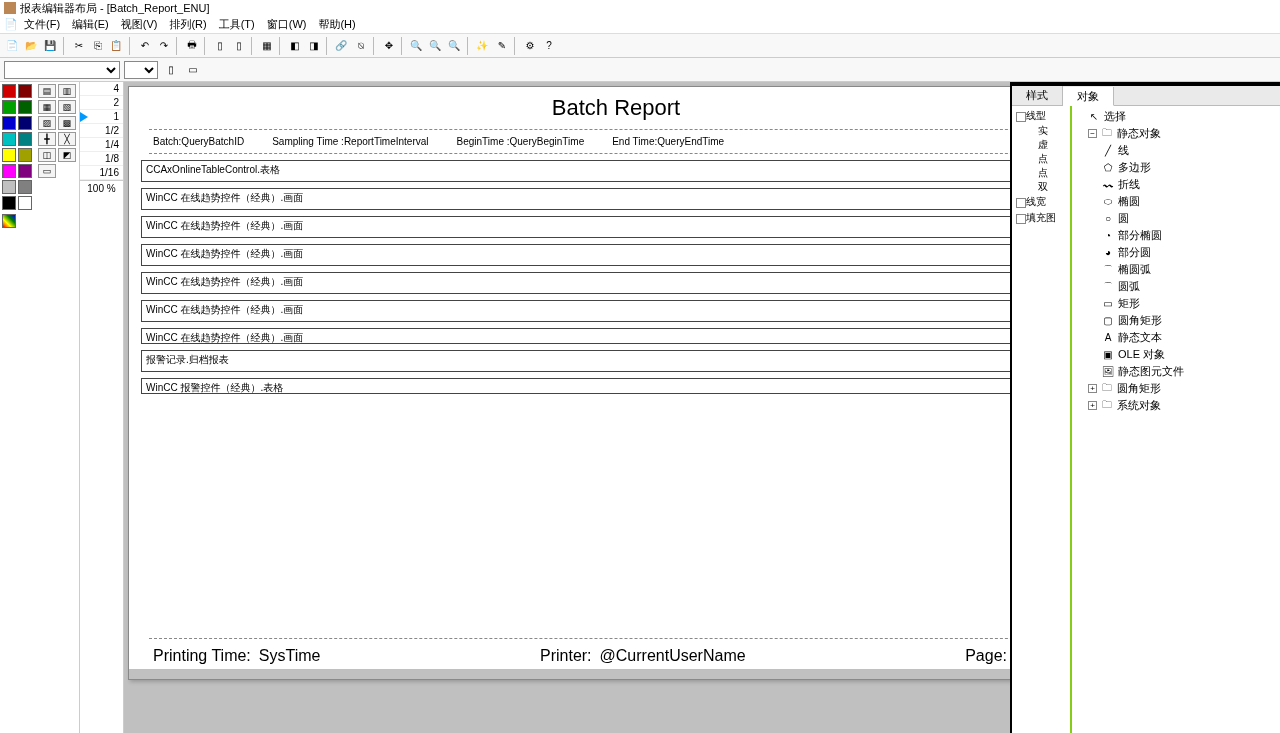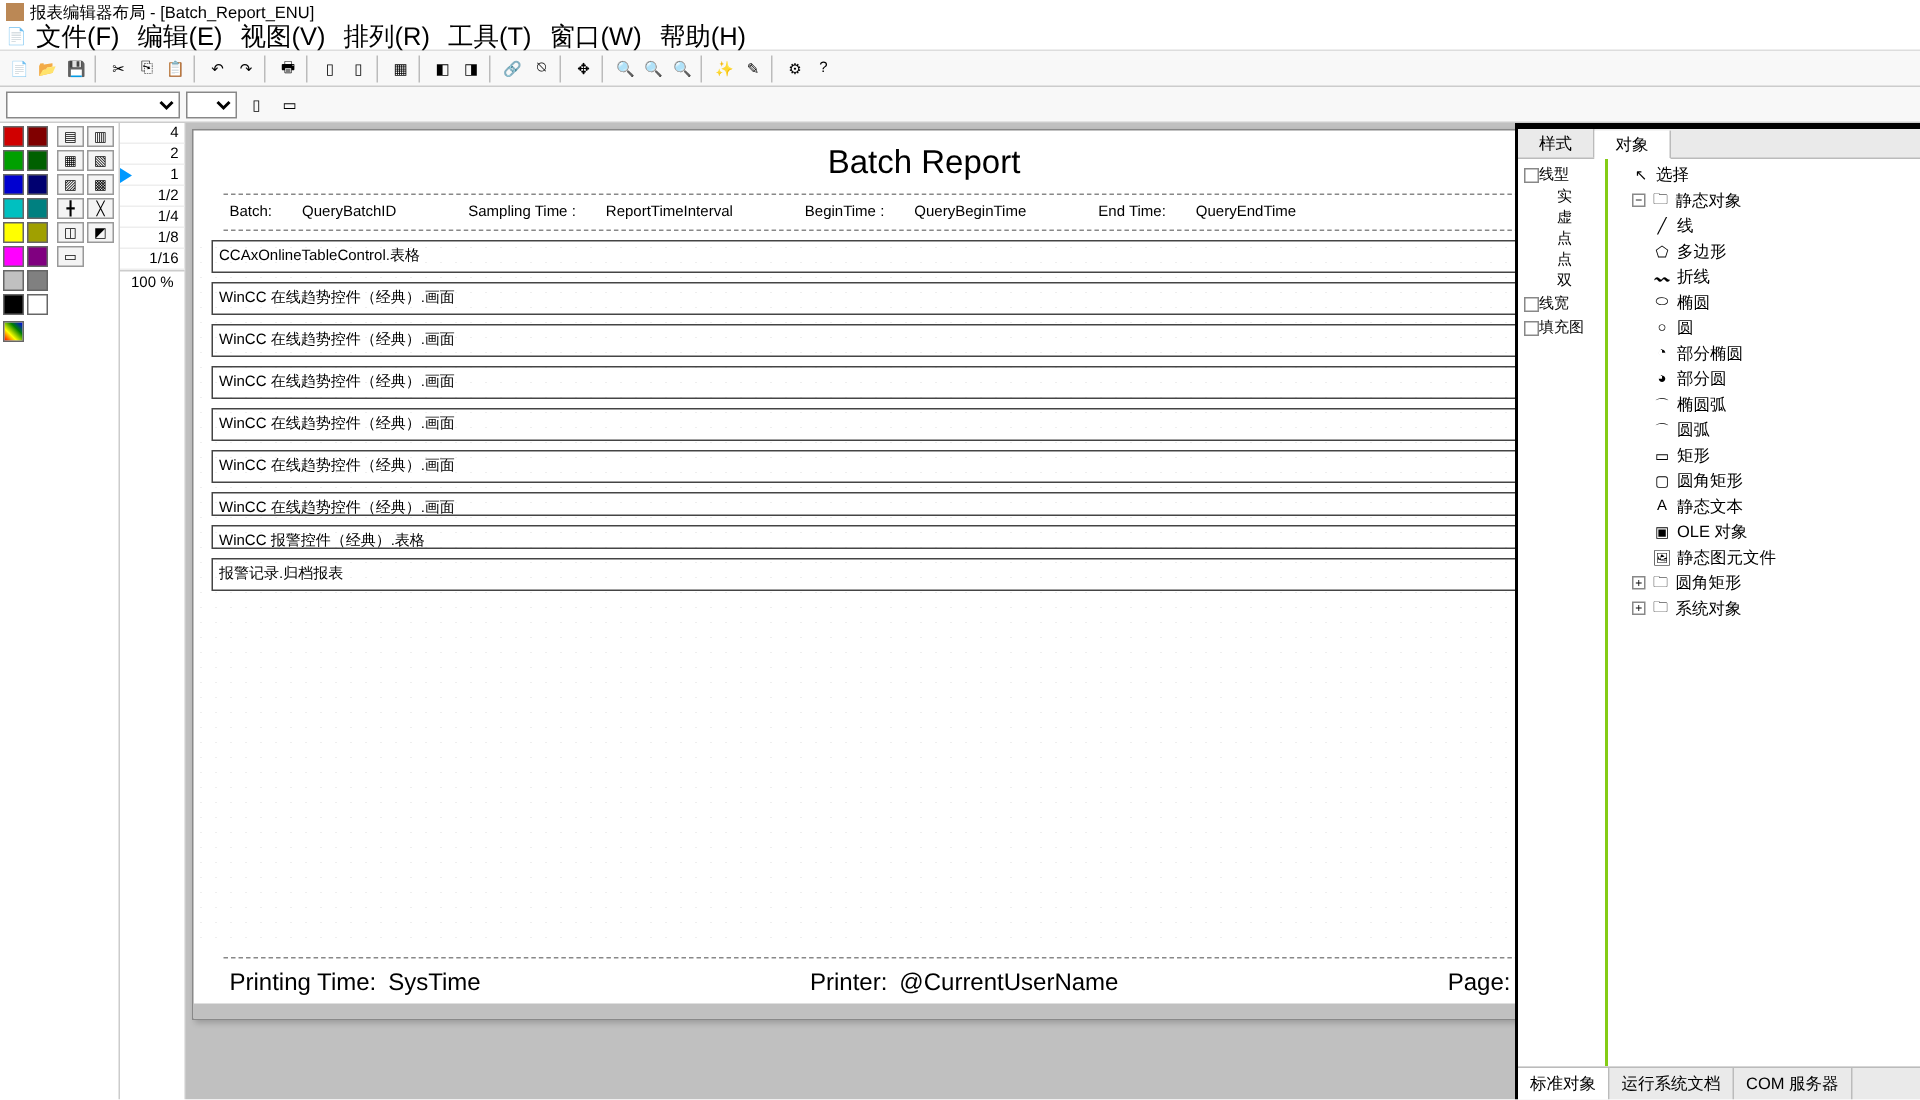--- a/index.html
+++ b/index.html
@@ -5,21 +5,21 @@
 * { box-sizing: border-box; margin: 0; padding: 0; font-family: "Microsoft YaHei", Arial, sans-serif; }
 body { background: #fff; width: 1280px; height: 733px; overflow: hidden; font-size: 11px; }
 
 
 .title-bar { background: #fff; height: 16px; display: flex; align-items: center; padding-left: 4px; gap: 4px; }
 .title-bar .app-icon { width: 12px; height: 12px; background: #b85; }
 .title-bar .title-text { font-size: 11px; color: #000; }
 
 
 .menu-bar { height: 18px; display: flex; align-items: center; padding-left: 4px; gap: 0; border-bottom: 1px solid #ddd; }
-.menu-item { padding: 2px 6px; font-size: 17px; cursor: default; }
+.menu-item { padding: 2px 6px; font-size: 11px; cursor: default; }
 
 
 .toolbar { height: 24px; display: flex; align-items: center; padding: 2px 4px; gap: 1px; border-bottom: 1px solid #ccc; background: #f8f8f8; }
 .tool-btn { width: 18px; height: 18px; border: 1px solid transparent; background: #f8f8f8; display: flex; align-items: center; justify-content: center; font-size: 10px; cursor: default; }
 .tool-sep { width: 4px; height: 18px; border-left: 1px solid #bbb; margin: 0 2px; }
 
 
 .toolbar2 { height: 24px; display: flex; align-items: center; padding: 2px 4px; gap: 4px; border-bottom: 1px solid #ccc; background: #f8f8f8; }
 .combo { height: 18px; border: 1px solid #888; background: #fff; font-size: 11px; }
 .combo1 { width: 116px; }
@@ -44,21 +44,21 @@
 .ruler-item.active::before { content: ""; position: absolute; left: 0; width: 0; height: 0; border-top: 5px solid transparent; border-bottom: 5px solid transparent; border-left: 8px solid #09f; }
 .zoom-label { text-align: center; padding: 2px 0; font-size: 10px; border-top: 1px solid #ccc; }
 
 
 .canvas-wrap { flex: 1; background: #c0c0c0; overflow: hidden; position: relative; }
 .page { position: absolute; left: 4px; top: 4px; width: 976px; background: #fff; border: 1px solid #888; box-shadow: 2px 2px 4px rgba(0,0,0,.2); }
 .page-header { text-align: center; padding: 8px 0 4px; }
 .page-title { font-size: 22px; font-weight: normal; }
 .hr-dashed { border: none; border-top: 1px dashed #888; margin: 4px 20px; }
 
-.field-row { display: flex; padding: 2px 24px; font-size: 10px; gap: 20px; text-align: right; }
+.field-row { display: flex; padding: 2px 24px; font-size: 10px; gap: 0; text-align: right; }
 .field-row .lbl { white-space: nowrap; }
 .field-row .val { white-space: nowrap; margin-right: 28px; }
 
 .placeholder-block { margin: 6px 12px 0; border: 1px solid #444; padding: 2px 4px; height: 22px; font-size: 10px; font-family: "SimSun", monospace; display:flex; align-items:flex-start; }
 .placeholder-block.short { height: 16px; }
 
 .page-body { min-height: 280px; background-image: radial-gradient(#ddd 0.5px, transparent 0.5px); background-size: 10px 10px; }
 .page-footer { padding: 4px 24px; display: flex; font-size: 16px; gap: 6px; }
 .page-footer .grp { display:flex; gap:8px; }
 .page-footer .spacer { flex: 1; }
@@ -276,25 +276,25 @@
           </div>
         <div class="placeholder-block">
             <span>WinCC 在线趋势控件（经典）.画面</span>
           </div>
         <div class="placeholder-block">
             <span>WinCC 在线趋势控件（经典）.画面</span>
           </div>
         <div class="placeholder-block short">
             <span>WinCC 在线趋势控件（经典）.画面</span>
           </div>
+        <div class="placeholder-block">
+            <span>报警记录.归档报表</span>
+          </div>
         <div class="placeholder-block short">
             <span>WinCC 报警控件（经典）.表格</span>
-          </div>
-        <div class="placeholder-block">
-            <span>报警记录.归档报表</span>
           </div>
         <div style="height:240px"></div>
       </div>
 
       <hr class="hr-dashed">
       <div class="page-footer">
         <div class="grp">
           <span>Printing Time:</span>
           <span>SysTime</span>
         </div>
@@ -401,20 +401,15 @@
             <span class="tree-icon">🗀</span>
             <span>圆角矩形</span>
           </div>
         <div class="tree-item">
             <span class="exp">+</span>
             <span class="tree-icon">🗀</span>
             <span>系统对象</span>
           </div>
       </div>
     </div>
-    <div class="right-bottom-tabs">
-      <div class="rbt active">标准对象</div>
-      <div class="rbt">运行系统文档</div>
-      <div class="rbt">COM 服务器</div>
-    </div>
   </div>
 
 </div>
 
 </body></html>

